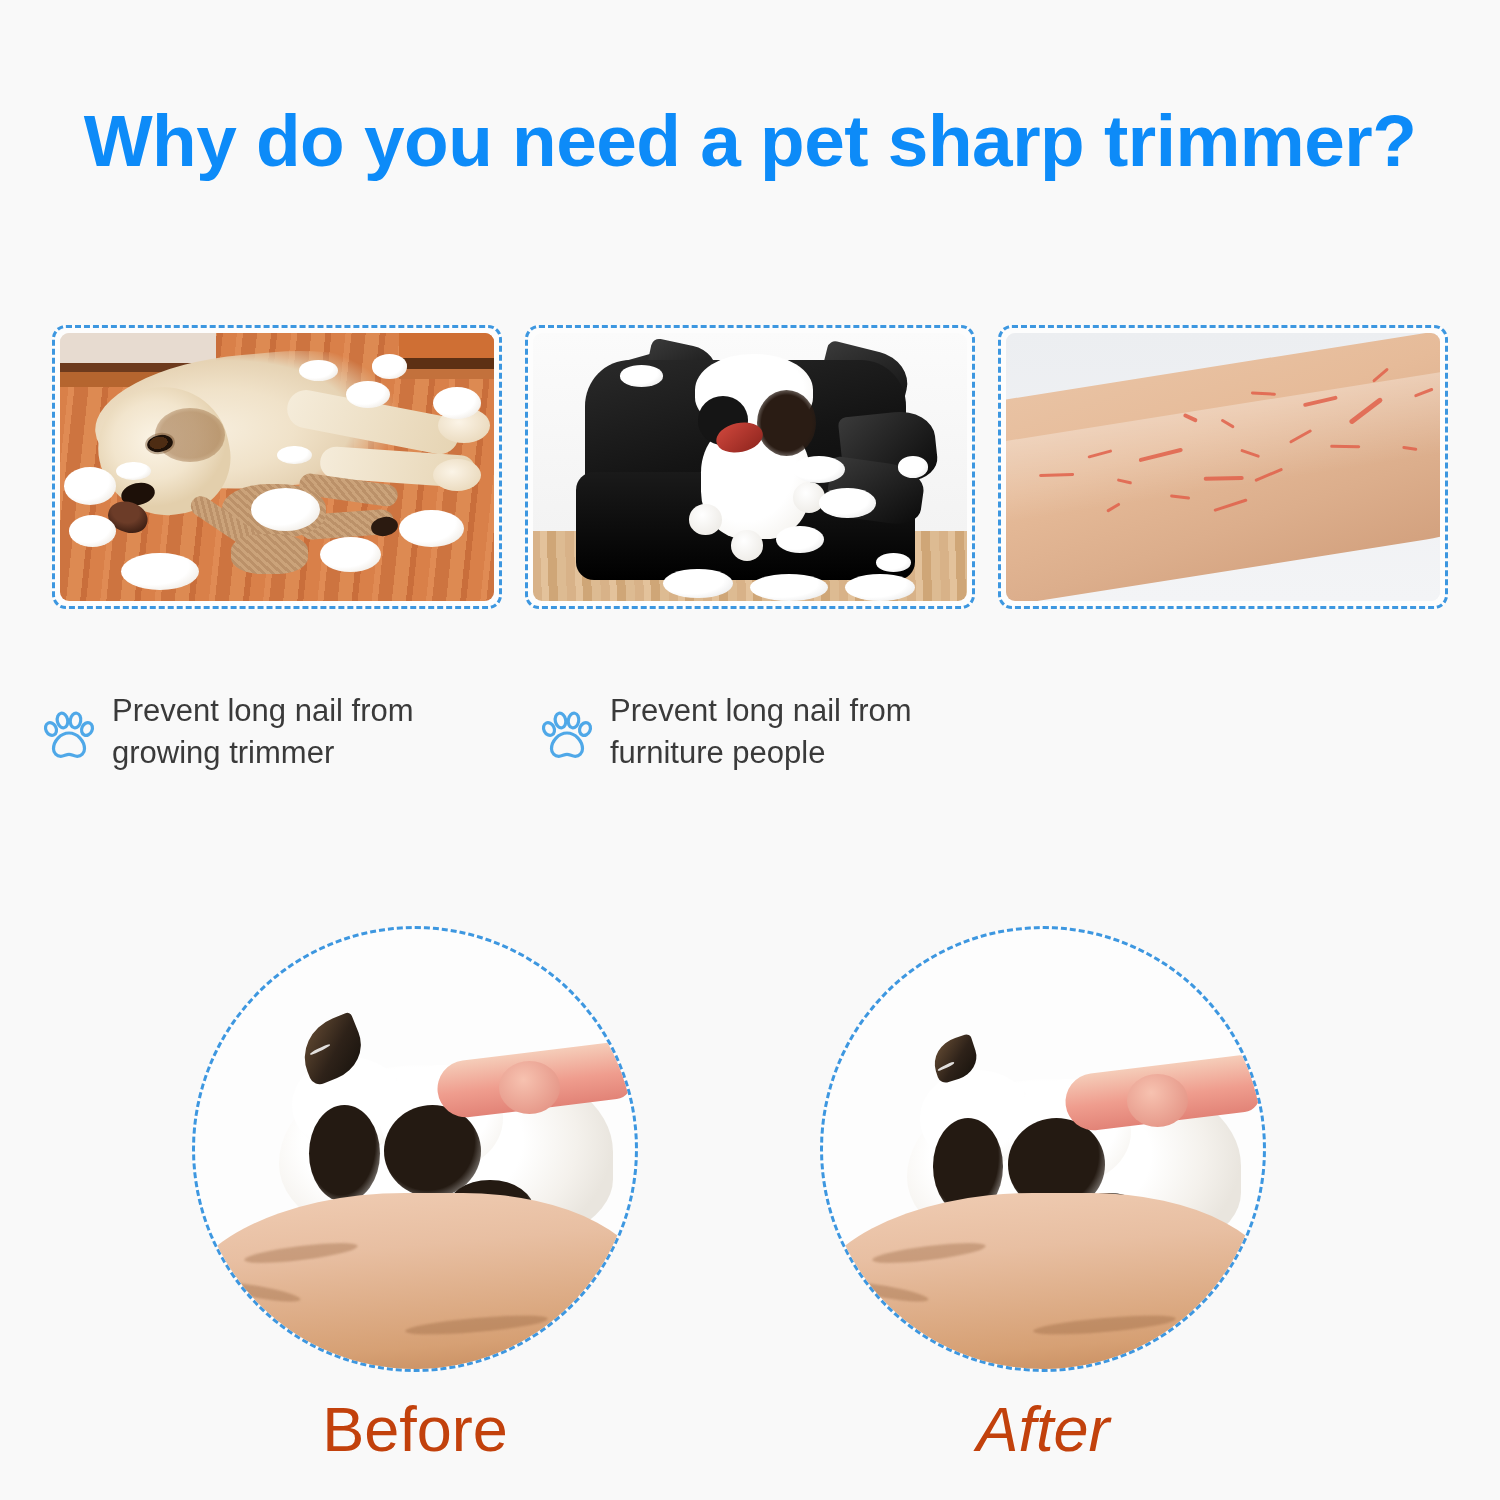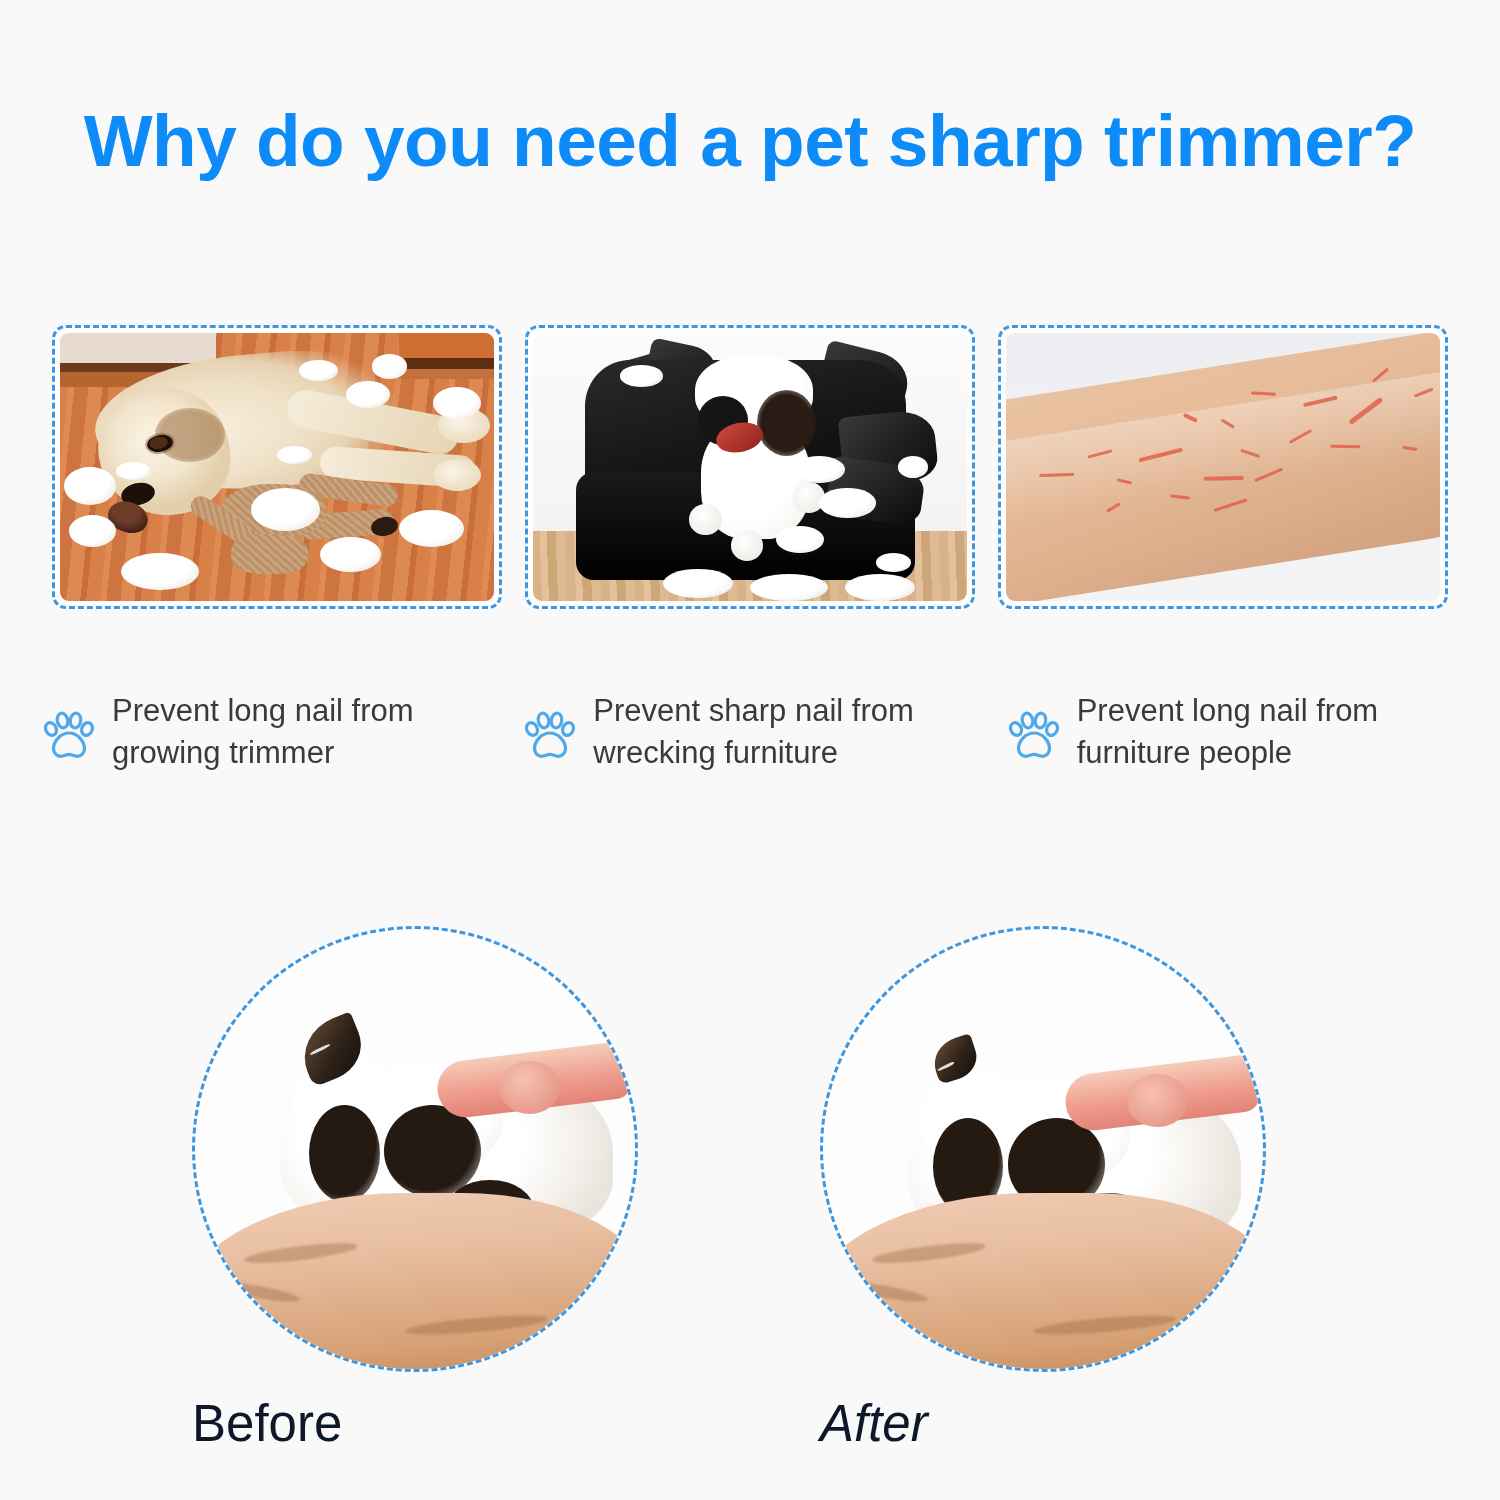--- a/index.html
+++ b/index.html
@@ -422,23 +422,23 @@
     background: rgba(255,255,255,.85);
     border-radius: 40%;
     transform: rotate(-26deg);
   }
 
   
   .compare-label {
     position: absolute;
     top: 1398px;
     width: 446px;
-    text-align: left;
-    font-size: 51px;
-    color: #0f172a;
+    text-align: center;
+    font-size: 63px;
+    color: #c2410c;
     line-height: 1;
   }
   #label-before { left: 192px; }
   #label-after  { left: 820px; font-style: italic; }
 </style>
 </head>
 <body>
 
 <div id="page-title">Why do you need a pet sharp trimmer?</div>
 
@@ -561,35 +561,20 @@
         <ellipse cx="47" cy="23" rx="5.2" ry="6.6" transform="rotate(24 47 23)"></ellipse>
         <path d="M29 27c8.6 0 15.5 8.2 15.5 15.7 0 4.6-3.3 7.6-7.3 7.6-3.1 0-5.3-1.9-8.2-1.9s-5.1 1.9-8.2 1.9c-4 0-7.3-3-7.3-7.6C13.5 35.2 20.4 27 29 27z" stroke-linejoin="round"></path>
       </svg>
     </span>
     <span class="caption-text">
       <span>Prevent long nail from</span><br>
       <span>growing trimmer</span>
     </span>
   </div>
 
-  <div class="caption">
-    <span class="paw-icon">
-      <svg width="58" height="58" viewBox="0 0 58 58" fill="none" stroke="#4fa8e8" stroke-width="3.2">
-        <ellipse cx="11" cy="23" rx="5.2" ry="6.6" transform="rotate(-26 11 23)"></ellipse>
-        <ellipse cx="22.5" cy="14.5" rx="5.2" ry="7.4" transform="rotate(-12 22.5 14.5)"></ellipse>
-        <ellipse cx="35.5" cy="14.5" rx="5.2" ry="7.4" transform="rotate(10 35.5 14.5)"></ellipse>
-        <ellipse cx="47" cy="23" rx="5.2" ry="6.6" transform="rotate(24 47 23)"></ellipse>
-        <path d="M29 27c8.6 0 15.5 8.2 15.5 15.7 0 4.6-3.3 7.6-7.3 7.6-3.1 0-5.3-1.9-8.2-1.9s-5.1 1.9-8.2 1.9c-4 0-7.3-3-7.3-7.6C13.5 35.2 20.4 27 29 27z" stroke-linejoin="round"></path>
-      </svg>
-    </span>
-    <span class="caption-text">
-      <span>Prevent sharp nail from</span><br>
-      <span>wrecking furniture</span>
-    </span>
-  </div>
 
   <div class="caption">
     <span class="paw-icon">
       <svg width="58" height="58" viewBox="0 0 58 58" fill="none" stroke="#4fa8e8" stroke-width="3.2">
         <ellipse cx="11" cy="23" rx="5.2" ry="6.6" transform="rotate(-26 11 23)"></ellipse>
         <ellipse cx="22.5" cy="14.5" rx="5.2" ry="7.4" transform="rotate(-12 22.5 14.5)"></ellipse>
         <ellipse cx="35.5" cy="14.5" rx="5.2" ry="7.4" transform="rotate(10 35.5 14.5)"></ellipse>
         <ellipse cx="47" cy="23" rx="5.2" ry="6.6" transform="rotate(24 47 23)"></ellipse>
         <path d="M29 27c8.6 0 15.5 8.2 15.5 15.7 0 4.6-3.3 7.6-7.3 7.6-3.1 0-5.3-1.9-8.2-1.9s-5.1 1.9-8.2 1.9c-4 0-7.3-3-7.3-7.6C13.5 35.2 20.4 27 29 27z" stroke-linejoin="round"></path>
       </svg>

